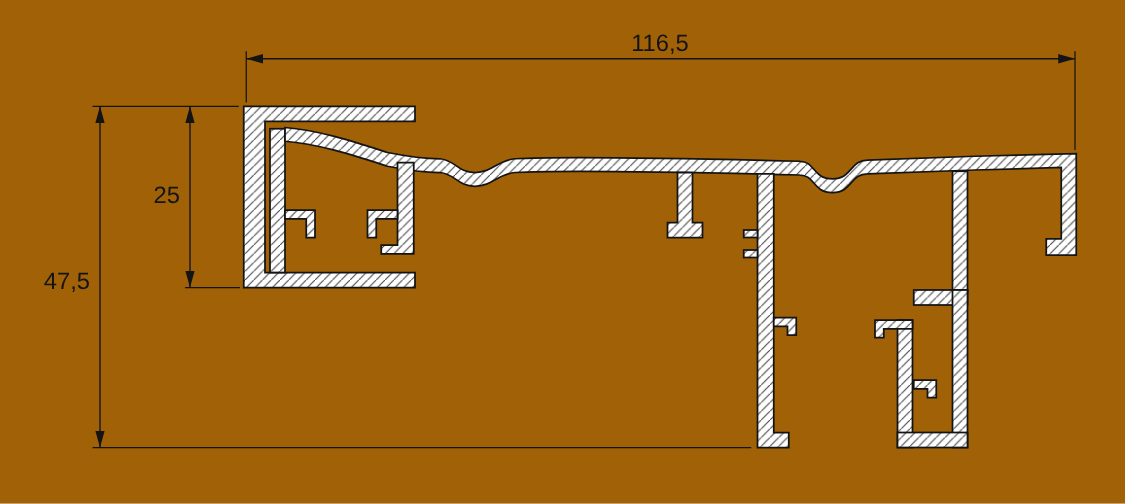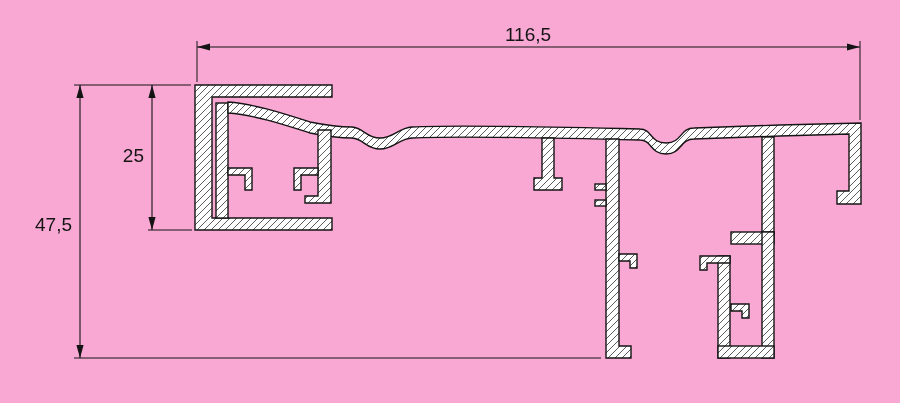--- a/index.html
+++ b/index.html
@@ -4,21 +4,21 @@
 <style>
   html, body {
     margin: 0;
     padding: 0;
     background: #ffffff;
   }
   .canvas {
     position: relative;
     width: 900px;
     height: 403px;
-    background: #f9a8d4;
+    background: #a16207;
     font-family: "Liberation Sans", sans-serif;
     overflow: hidden;
   }
   svg { display: block; }
   .profile path, .profile rect {
     fill: url(#hatch);
     stroke: #141414;
     stroke-width: 1.4;
     stroke-linejoin: miter;
   }

